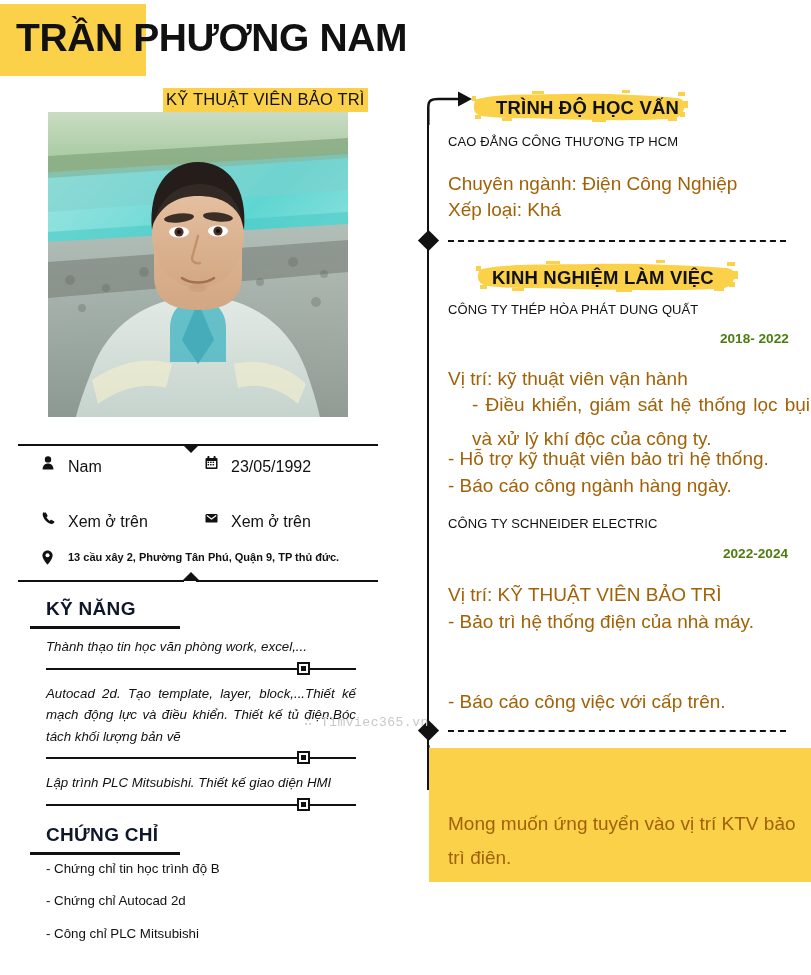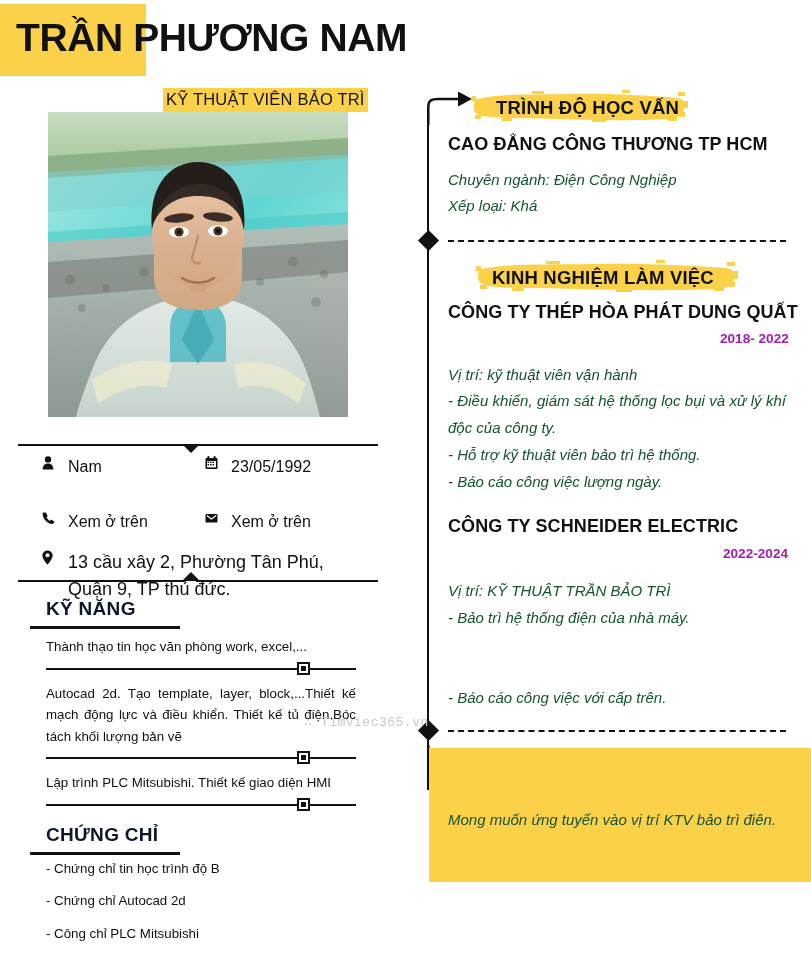--- a/index.html
+++ b/index.html
@@ -35,34 +35,34 @@
     overflow:hidden;
   }
   .photo svg{display:block;width:300px;height:305px;}
 
   .divider{position:absolute;height:0;border-top:2px solid #111;}
   .tri{position:absolute;width:0;height:0;}
   .tri-down{border-left:9px solid transparent;border-right:9px solid transparent;border-top:9px solid #111;}
   .tri-up{border-left:9px solid transparent;border-right:9px solid transparent;border-bottom:9px solid #111;}
 
   .contact{position:absolute;left:42px;top:455px;width:350px;}
-  .crow{display:flex;align-items:flex-start;margin-bottom:15px;font-size:18px;}
+  .crow{display:flex;align-items:flex-start;margin-bottom:15px;font-size:11px;font-weight:bold;}
   .cicon{width:26px;flex:0 0 26px;display:flex;align-items:flex-start;justify-content:flex-start;padding-top:1px;}
   .cicon svg{display:block;}
   .ctext{line-height:1.5;color:#111;}
   .crow-pair{display:flex;}
   .cpair-l{width:163px;display:flex;}
   .cpair-r{display:flex;}
 
   .sec-head{
     position:absolute;font-size:19px;font-weight:bold;color:#0f172a;letter-spacing:0.3px;
   }
   .sec-rule{position:absolute;border-top:3px solid #111;}
 
-  .skills{position:absolute;left:46px;top:636px;width:310px;}
+  .skills{position:absolute;left:46px;top:636px;width:310px;font-style:italic;}
   .skill-text{font-size:13.3px;line-height:1.62;color:#111;text-align:justify;}
   .bar{position:relative;height:14px;margin:4px 0 7px 0;}
   .bar-line{position:absolute;left:0;right:0;top:6px;height:0;border-top:2.5px solid #111;}
   .bar-knob{
     position:absolute;top:0;width:13px;height:13px;
     background:#fff;border:2.5px solid #111;
     box-sizing:border-box;
   }
   .bar-knob i{position:absolute;left:2px;top:2px;right:2px;bottom:2px;background:#111;display:block;}
 
@@ -78,23 +78,23 @@
   .conn{position:absolute;}
   .conn svg{display:block;overflow:visible;}
 
   .hl-head{
     position:absolute;font-size:18.5px;font-weight:bold;color:#111;
     letter-spacing:0.2px;white-space:nowrap;z-index:2;line-height:1;
   }
   .hl-bg{position:absolute;z-index:1;}
   .hl-bg svg{display:block;}
 
-  .r-strong{position:absolute;font-size:18px;font-weight:bold;color:#111;letter-spacing:0.1px;white-space:nowrap;}
-  .r-date{position:absolute;font-size:13.6px;font-weight:bold;color:#a21caf;white-space:nowrap;}
-  .r-text{position:absolute;font-size:15px;line-height:1.78;color:#14532d;font-style:italic;}
+  .r-strong{position:absolute;font-size:13px;font-weight:normal;color:#111;letter-spacing:0.1px;white-space:nowrap;}
+  .r-date{position:absolute;font-size:13.6px;font-weight:bold;color:#4d7c0f;white-space:nowrap;}
+  .r-text{position:absolute;font-size:19px;line-height:1.78;color:#a16207;}
   .r-just{text-align:justify;}
 
   .info-box{position:absolute;left:429px;top:748px;width:382px;height:134px;background:#FCD14A;}
 
   .footer{
     position:absolute;left:0;bottom:14px;width:811px;text-align:center;
     color:#c9c9c9;font-family:"Liberation Mono","DejaVu Sans Mono",monospace;
     font-size:13px;letter-spacing:0.5px;
   }
   .footer span{margin-left:-78px;}
@@ -352,27 +352,27 @@
         <rect x="36" y="28" width="12" height="3"></rect>
           <rect x="253" y="22" width="6" height="5"></rect>
       </g>
     </svg>
   </div>
   <div class="hl-head" style="left:492px;top:269px;">KINH NGHIỆM LÀM VIỆC</div>
 
   <div class="r-strong" style="left:448px;top:302px;">CÔNG TY  THÉP HÒA PHÁT DUNG QUẤT</div>
   <div class="r-date" style="left:720px;top:331px;">2018- 2022</div>
   <div class="r-text" style="left:448px;top:362px;">Vị trí: kỹ thuật viên vận hành</div>
-  <div class="r-text r-just" style="left:448px;top:388px;width:338px;">- Điều khiển, giám sát hệ thống lọc bụi và xử lý khí độc của công ty.</div>
+  <div class="r-text r-just" style="left:472px;top:388px;width:338px;">- Điều khiển, giám sát hệ thống lọc bụi và xử lý khí độc của công ty.</div>
   <div class="r-text" style="left:448px;top:442px;">- Hỗ trợ kỹ thuật viên bảo trì hệ thống.</div>
-  <div class="r-text" style="left:448px;top:469px;">- Báo cáo công việc lượng ngày.</div>
+  <div class="r-text" style="left:448px;top:469px;">- Báo cáo công ngành hàng ngày.</div>
 
   <div class="r-strong" style="left:448px;top:516px;">CÔNG TY SCHNEIDER ELECTRIC</div>
   <div class="r-date" style="left:723px;top:546px;">2022-2024</div>
-  <div class="r-text" style="left:448px;top:578px;">Vị trí: KỸ THUẬT TRẦN BẢO TRÌ</div>
+  <div class="r-text" style="left:448px;top:578px;">Vị trí: KỸ THUẬT VIÊN BẢO TRÌ</div>
   <div class="r-text" style="left:448px;top:605px;">- Bảo trì hệ thống điện của nhà máy.</div>
   <div class="r-text" style="left:448px;top:685px;">- Báo cáo công việc với cấp trên.</div>
 
   <div class="info-box"></div>
   <div class="r-text" style="left:448px;top:807px;">Mong muốn ứng tuyển vào vị trí KTV bảo trì điên.</div>
 
   <div class="footer">
     <span>∴ Timviec365.vn</span>
   </div>
 

